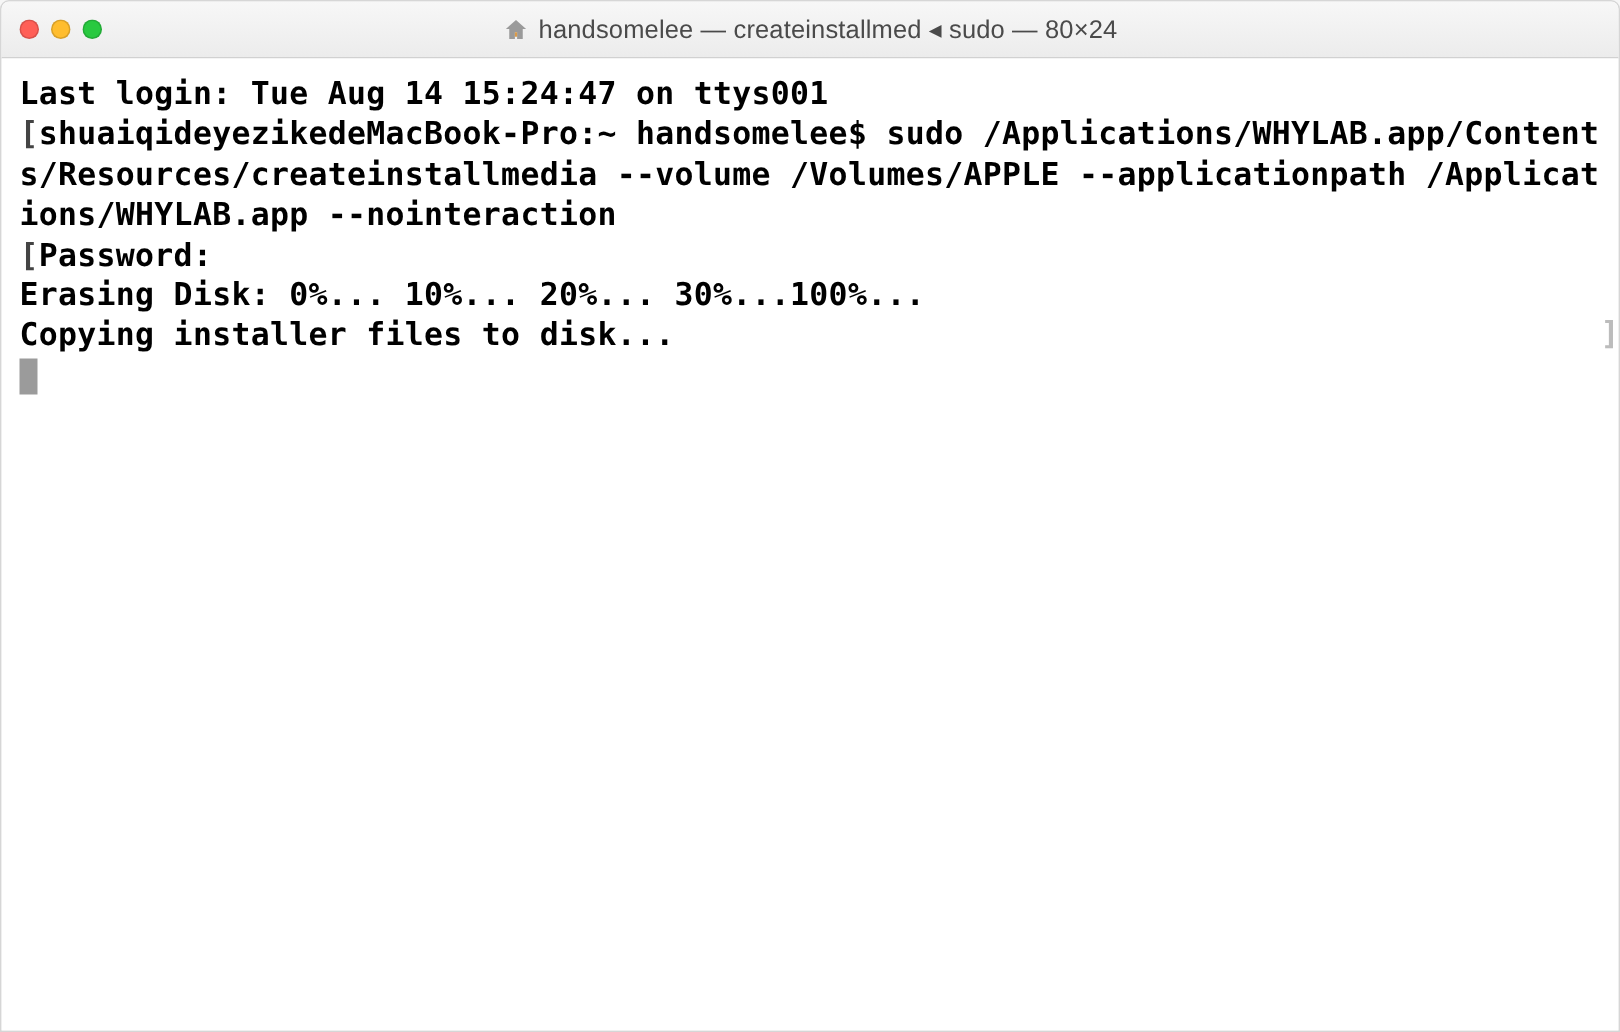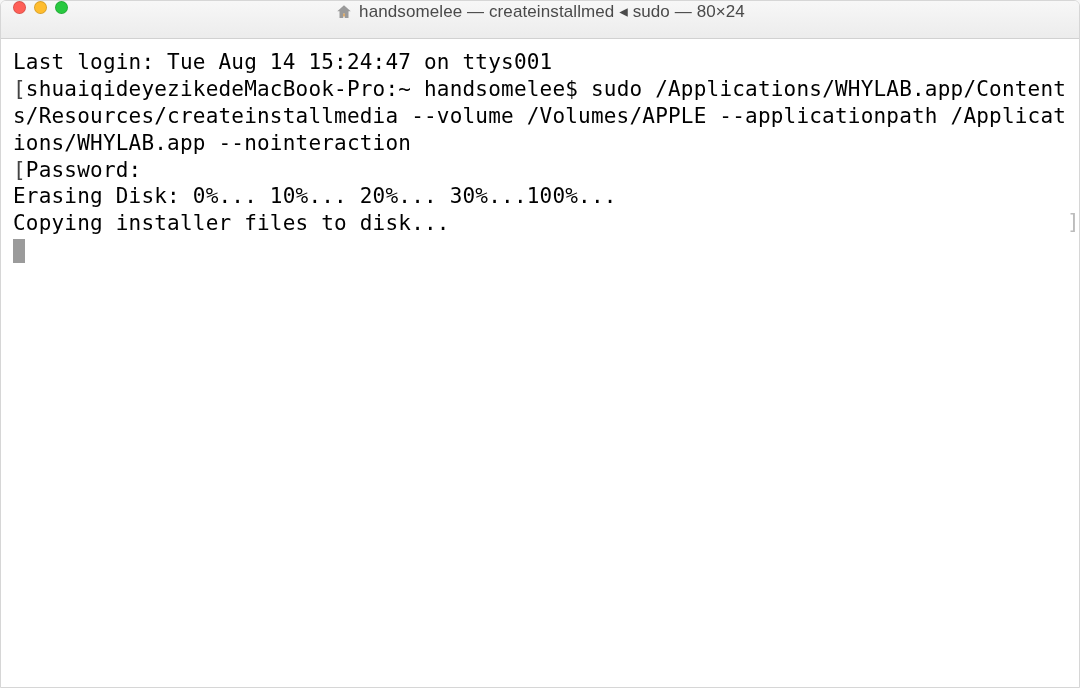--- a/index.html
+++ b/index.html
@@ -18,21 +18,21 @@
       border-radius: 6px 6px 0 0;
       display: flex;
       flex-direction: column;
       overflow: hidden;
     }
     .titlebar {
       height: 38px;
       background: linear-gradient(to bottom, #f7f7f7 0%, #ececec 100%);
       border-bottom: 1px solid #d1d1d1;
       display: flex;
-      align-items: flex-start;
+      align-items: center;
       padding: 0 12px;
       position: relative;
     }
     .traffic-lights {
       display: flex;
       gap: 8px;
       align-items: center;
     }
     .traffic-light {
       width: 13px;
@@ -68,20 +68,21 @@
       background: #ffffff;
       padding: 10px 10px 10px 12px;
       font-family: "Menlo", "SF Mono", "Monaco", monospace;
       font-size: 21px;
       line-height: 1.28;
       color: #000000;
       white-space: pre-wrap;
       word-break: break-all;
       position: relative;
       letter-spacing: 0.2px;
+      font-weight: bold;
     }
     .prompt-bracket { color: #444; }
     .cursor-block {
       display: inline-block;
       width: 12px;
       height: 24px;
       background: #9b9b9b;
       vertical-align: text-bottom;
       margin-top: 2px;
     }

